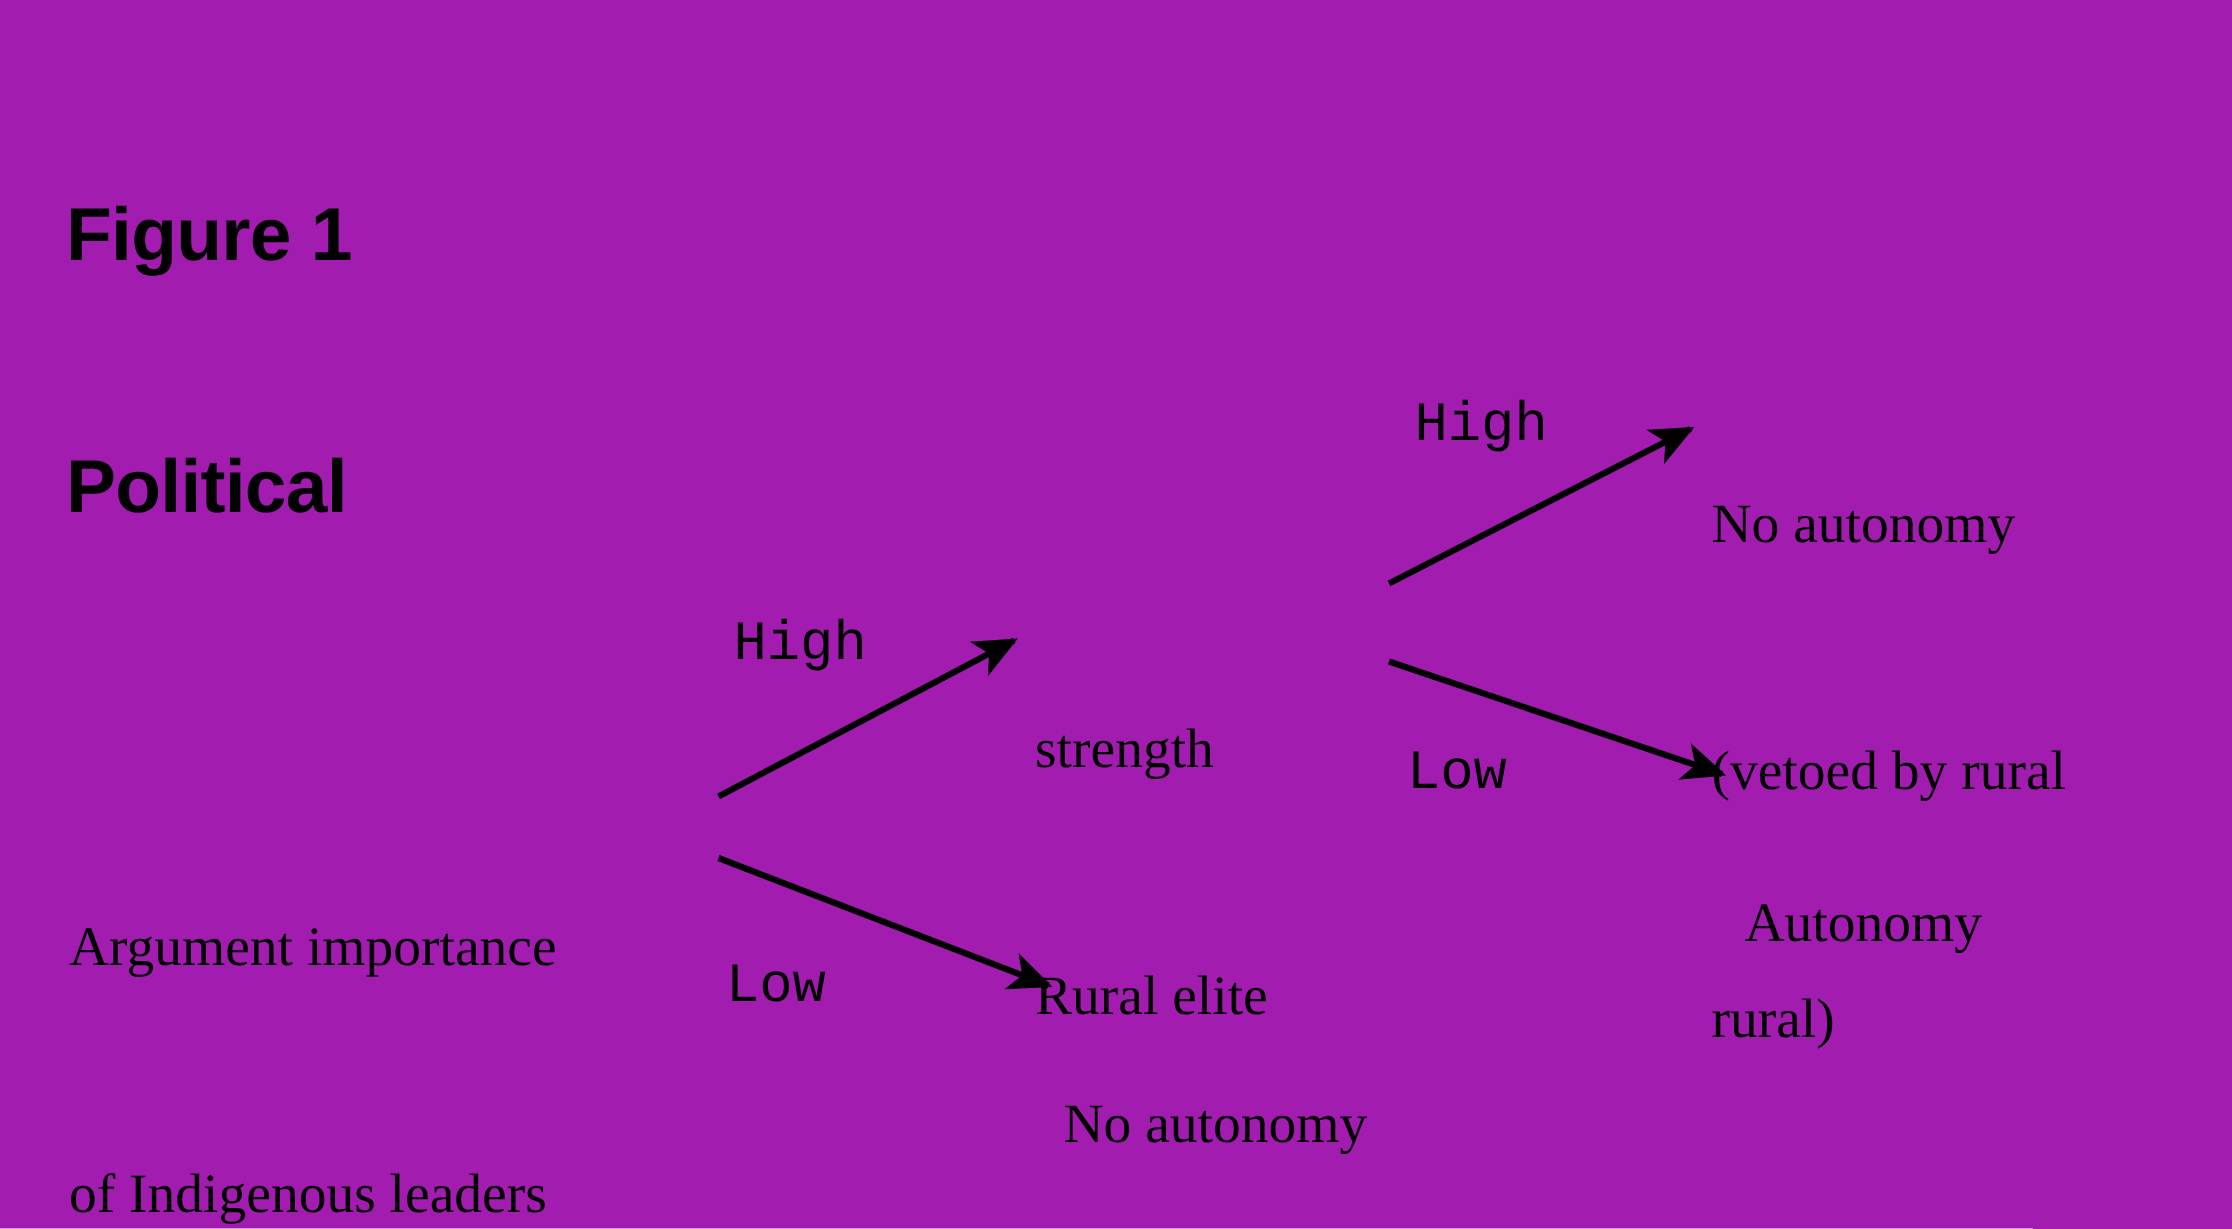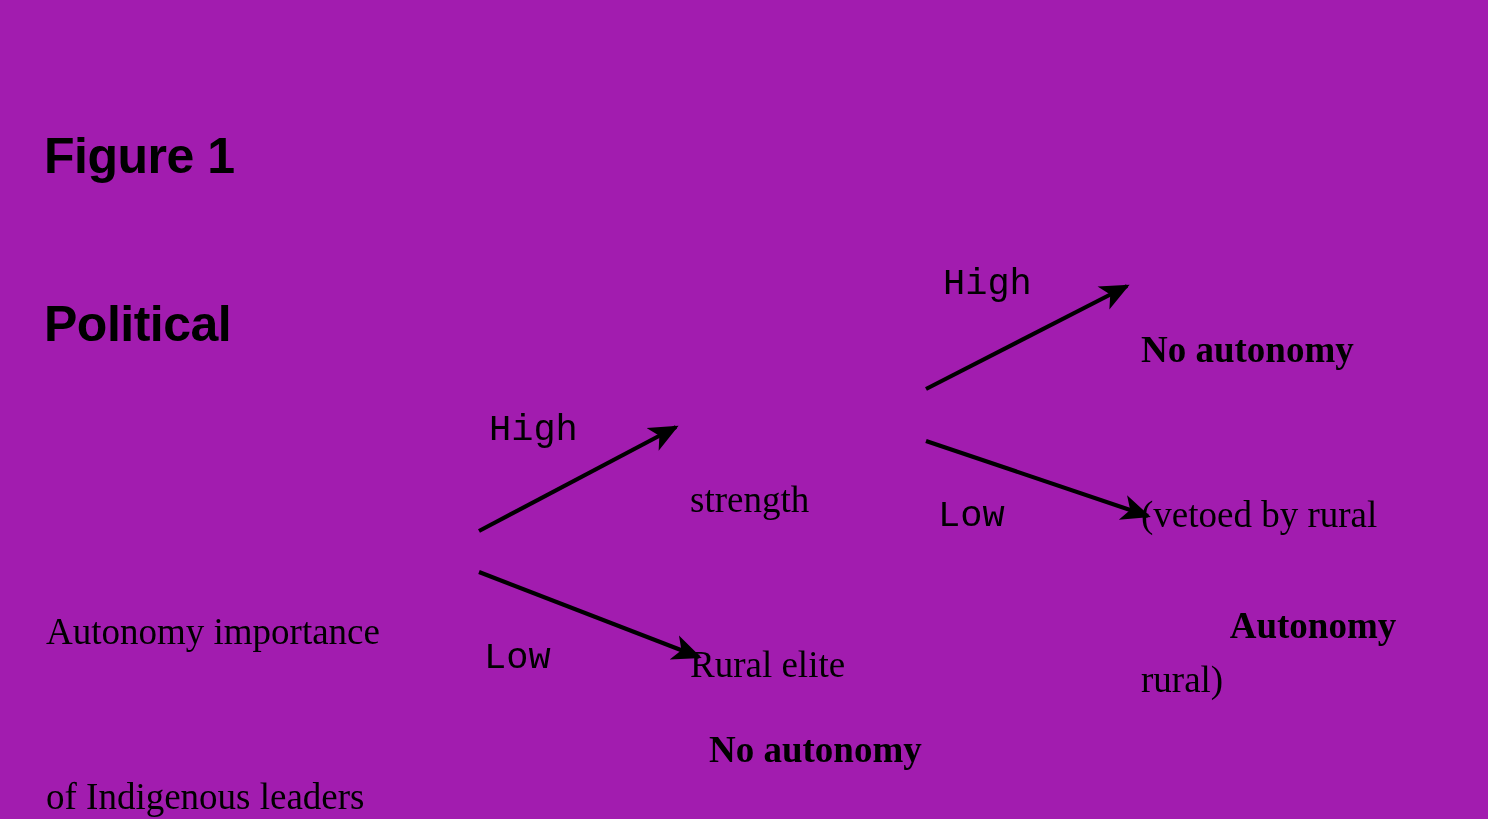--- a/index.html
+++ b/index.html
@@ -47,36 +47,36 @@
   
   .node {
     position: absolute;
     font-family: "Liberation Serif", "DejaVu Serif", serif;
     font-size: 37px;
     line-height: 55px;
     color: #000000;
     white-space: pre;
   }
   .node .ln { display: block; }
-  .node .strong { font-weight: bold; }
+  .node .strong { font-weight: normal; }
 
   .edge-label {
     position: absolute;
     font-family: Liberation Mono, monospace;
     font-size: 37px;
     line-height: 44px;
     color: #000000;
     white-space: pre;
   }
 
   
   #node-root      { left: 46px;   top: 494px;  width: 430px; }
   #node-mid       { left: 690px;  top: 362px;  width: 250px; }
   #node-out-veto  { left: 1141px; top: 212px;  width: 330px; }
-  #node-out-auto  { left: 1163px; top: 488px;  width: 300px; text-align: center; }
+  #node-out-auto  { left: 1163px; top: 478px;  width: 300px; }
   #node-out-nooff { left: 709px;  top: 612px;  width: 340px; }
 
   
   #label-high-1 { left: 489px; top: 408px; }
   #label-low-1  { left: 484px; top: 636px; }
   #label-high-2 { left: 943px; top: 262px; }
   #label-low-2  { left: 938px; top: 494px; }
 </style>
 </head>
 <body>
@@ -98,21 +98,21 @@
     <line x1="479" y1="531" x2="676" y2="427" stroke="#000000" stroke-width="4.2" marker-end="url(#ah)"></line>
 
     <line x1="479" y1="572" x2="699" y2="657" stroke="#000000" stroke-width="4.2" marker-end="url(#ah)"></line>
 
     <line x1="926" y1="389" x2="1127" y2="286" stroke="#000000" stroke-width="4.2" marker-end="url(#ah)"></line>
 
     <line x1="926" y1="441" x2="1148" y2="516" stroke="#000000" stroke-width="4.2" marker-end="url(#ah)"></line>
   </svg>
 
   <div class="node" id="node-root">
-    <span class="ln">Autonomy importance</span>
+    <span class="ln">Argument importance</span>
     <span class="ln">of Indigenous leaders</span>
     
   </div>
 
   <div class="node" id="node-mid">
     <span class="ln">strength</span>
     <span class="ln">Rural elite</span>
   </div>
 
   <div class="node" id="node-out-veto">

